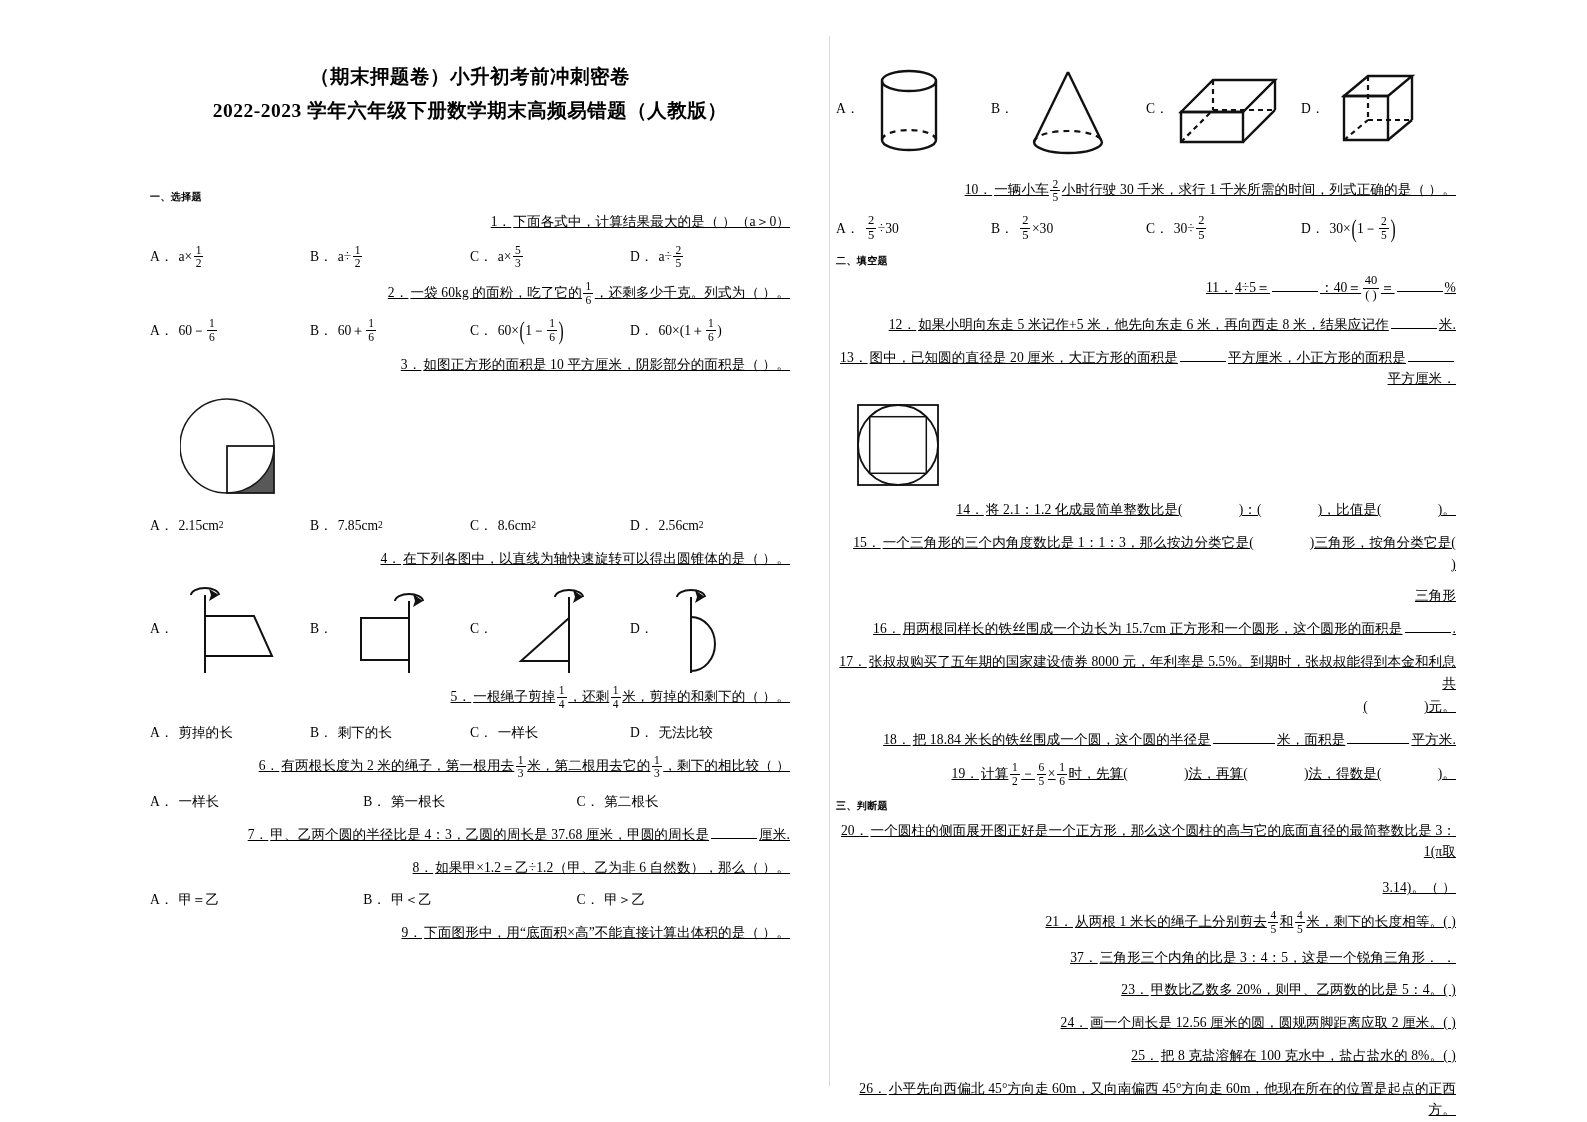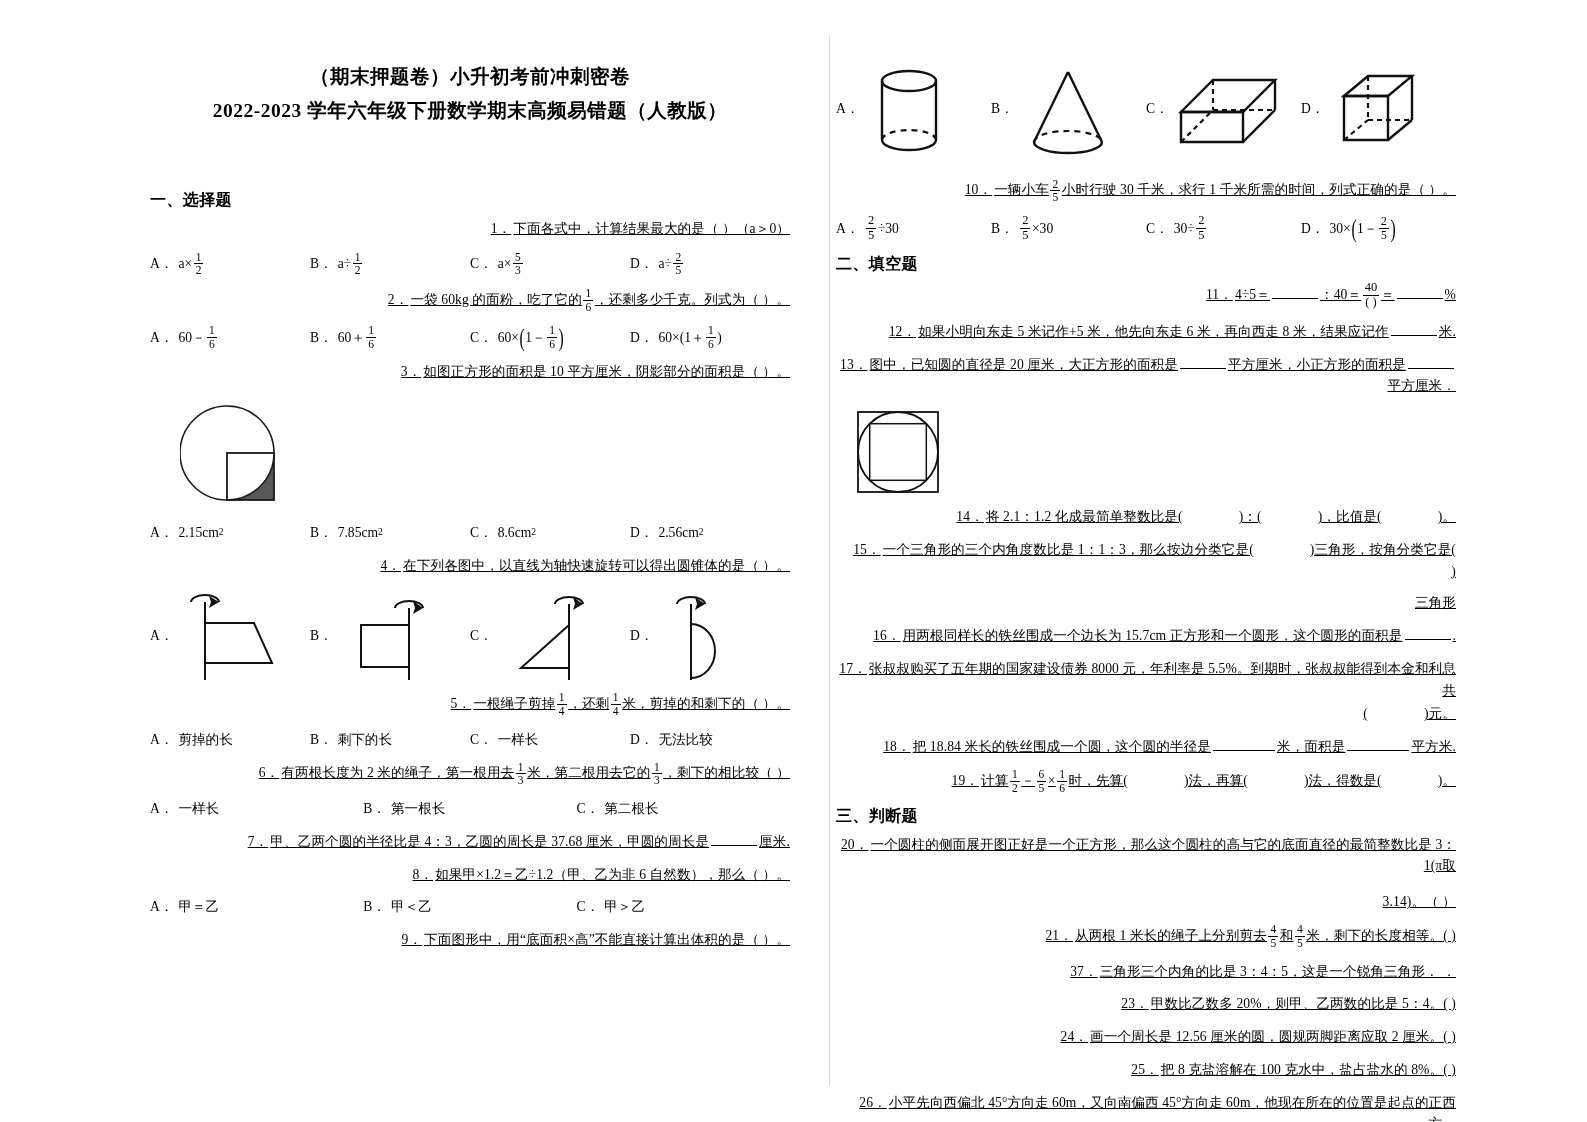--- a/index.html
+++ b/index.html
@@ -25,21 +25,21 @@
     text-align: center;
     font-size: 19.5px;
     font-weight: bold;
     letter-spacing: 0.5px;
     line-height: 1.75;
     font-family: "Liberation Serif", "DejaVu Serif", serif;
   }
   .doc-title.second { }
 
   .sec-head {
-    font-size: 16px;
+    font-size: 10px;
     font-weight: bold;
     margin: 10px 0 7px 0;
     letter-spacing: 0.4px;
   }
 
   
   .q {
     font-size: 13.6px;
     line-height: 1.6;
     margin: 0 0 11px 0;

